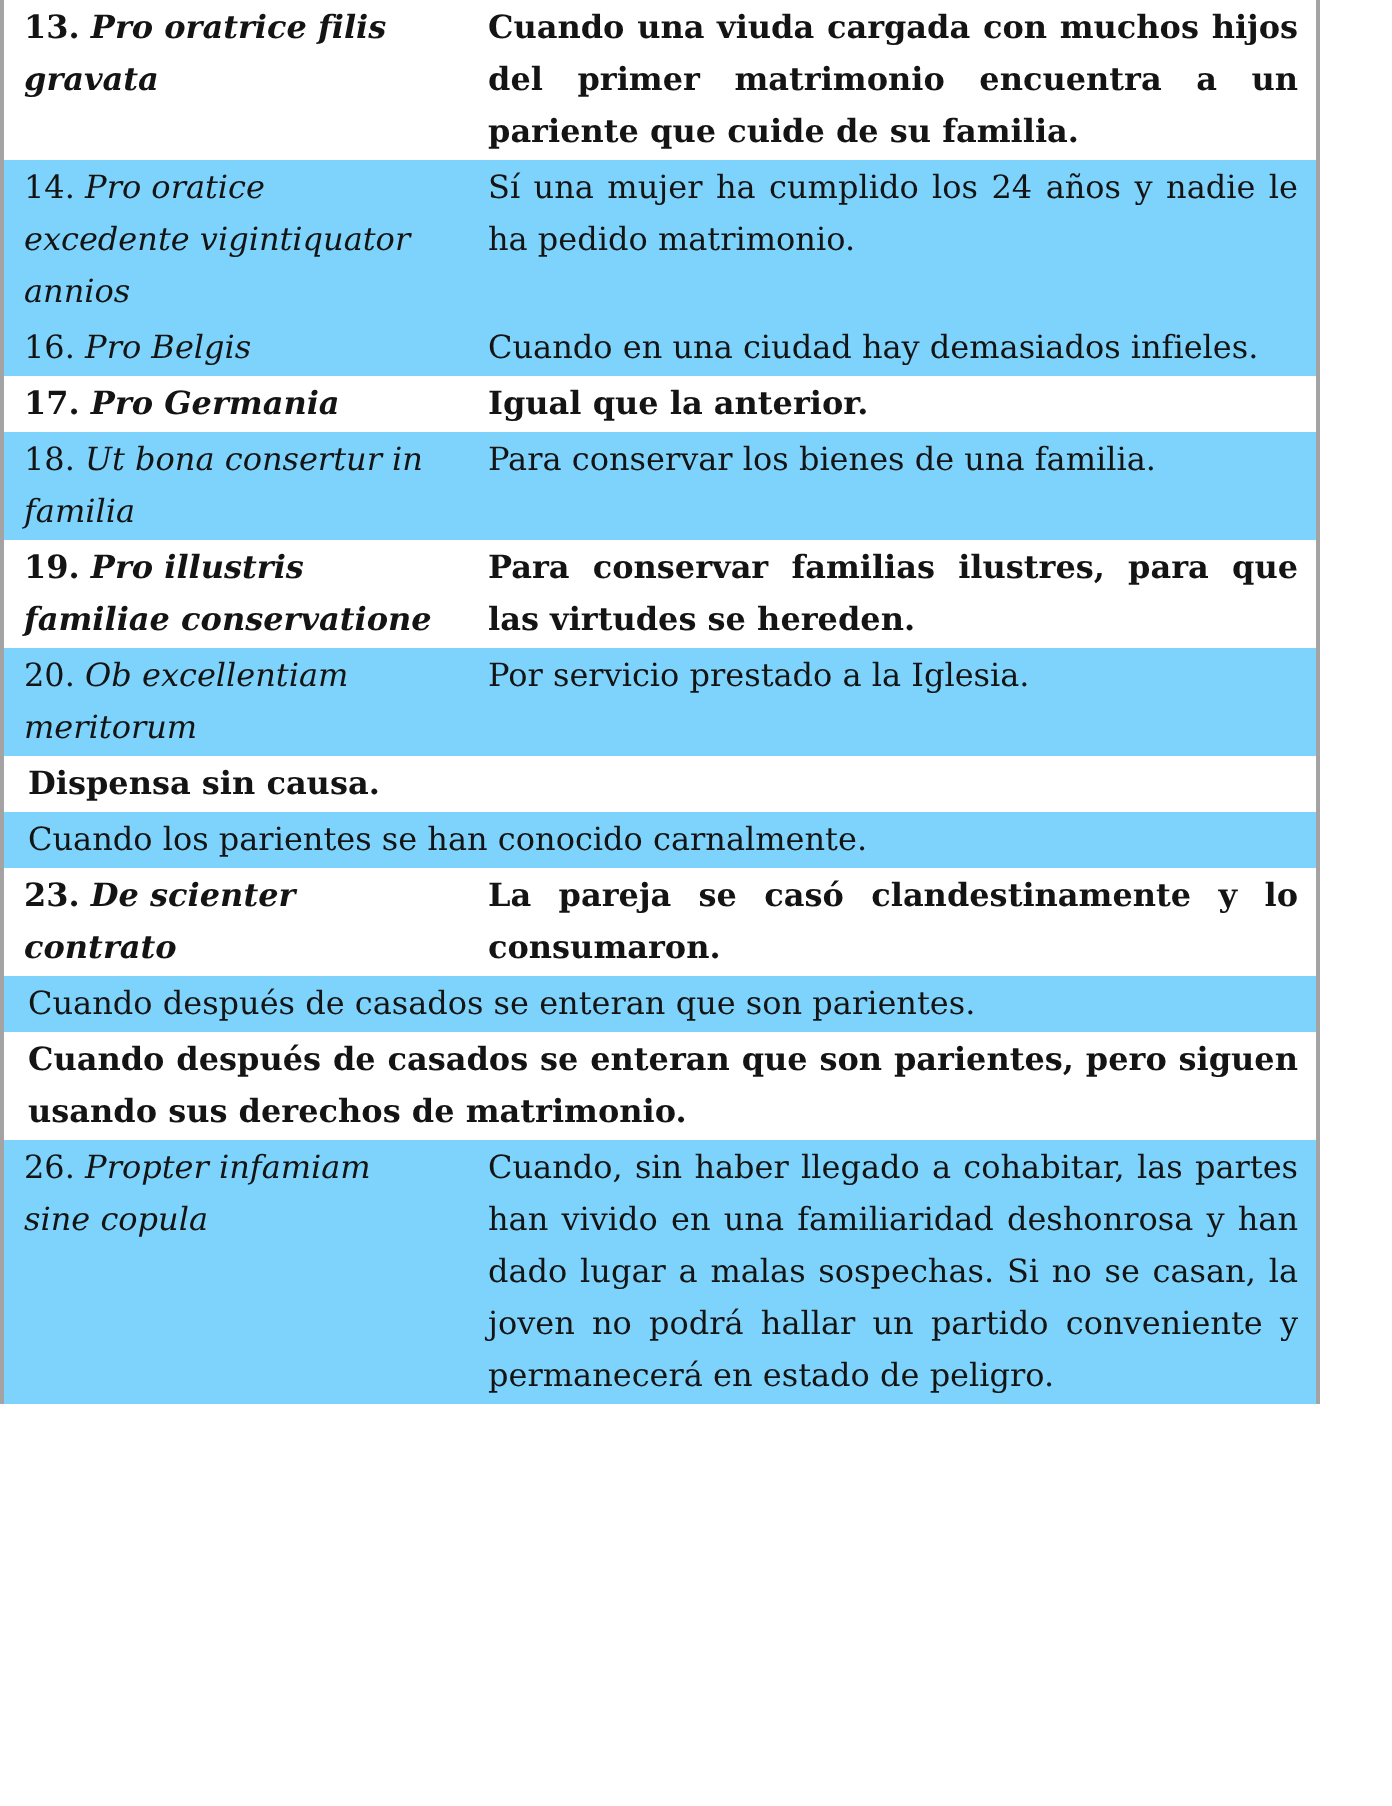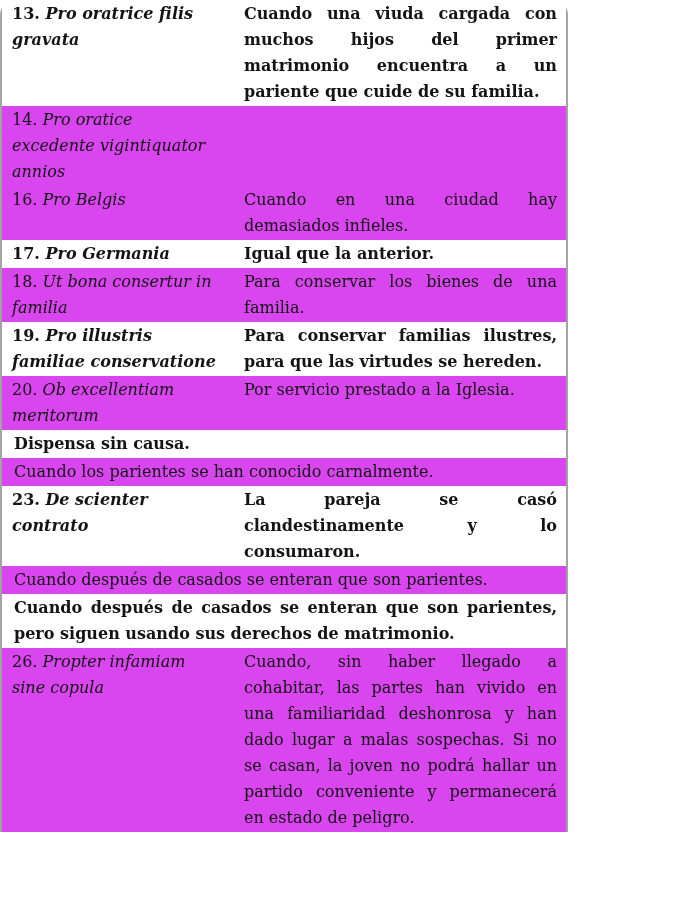--- a/index.html
+++ b/index.html
@@ -7,42 +7,41 @@
     padding: 0;
     background: #ffffff;
   }
   body {
     font-family: "DejaVu Serif", "Liberation Serif", serif;
     color: #141414;
     -webkit-font-smoothing: antialiased;
   }
   .page {
     position: relative;
-    width: 568px;
+    width: 660px;
     height: 903px;
     overflow: hidden;
     background: #ffffff;
     display: flex;
     flex-direction: column;
-    border-radius: 15px;
   }
   .table-frame {
     border-left: 2px solid #a3a3a3;
     border-right: 2px solid #a3a3a3;
     background: #ffffff;
   }
   .row {
     display: flex;
     align-items: flex-start;
     padding: 1px 0;
     font-size: 16px;
     line-height: 26px;
   }
   .row.shaded {
-    background: #d946ef;
+    background: #7dd3fc;
   }
   .row.emph {
     font-weight: 700;
   }
   .cell-term {
     box-sizing: border-box;
     width: 230px;
     flex: 0 0 230px;
     padding-left: 10px;
     padding-right: 12px;
@@ -71,20 +70,21 @@
 <div class="page">
   <div class="table-frame">
     <div id="rows">
   <div class="row emph">
     <div class="cell-term"><span class="num">13.</span> <span class="latin">Pro oratrice filis gravata</span></div>
     <div class="cell-desc"><span>Cuando una viuda cargada con muchos hijos del primer matrimonio encuentra a un pariente que cuide de su familia.</span></div>
   </div>
 
   <div class="row shaded">
     <div class="cell-term"><span class="num">14.</span> <span class="latin">Pro oratice excedente vigintiquator annios</span></div>
+    <div class="cell-desc"><span>Sí una mujer ha cumplido los 24 años y nadie le ha pedido matrimonio.</span></div>
   </div>
 
 
   <div class="row shaded">
     <div class="cell-term"><span class="num">16.</span> <span class="latin">Pro Belgis</span></div>
     <div class="cell-desc"><span>Cuando en una ciudad hay demasiados infieles.</span></div>
   </div>
 
   <div class="row emph">
     <div class="cell-term"><span class="num">17.</span> <span class="latin">Pro Germania</span></div>

